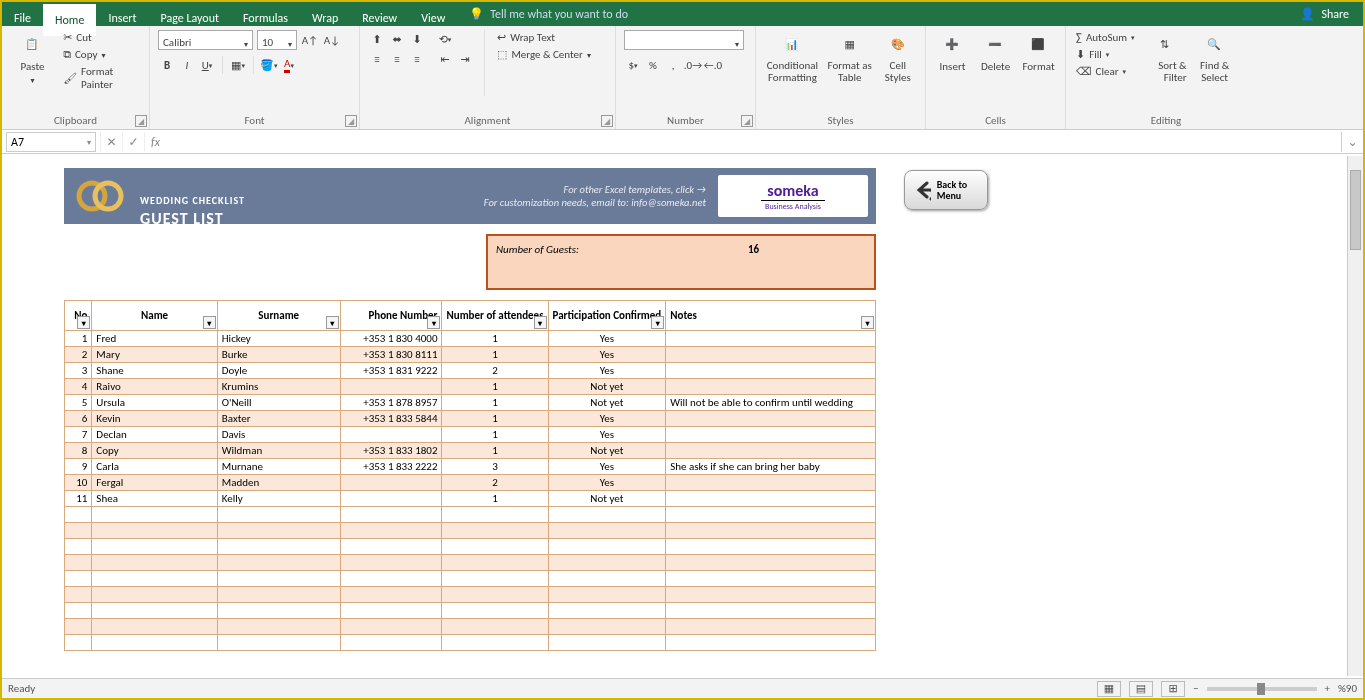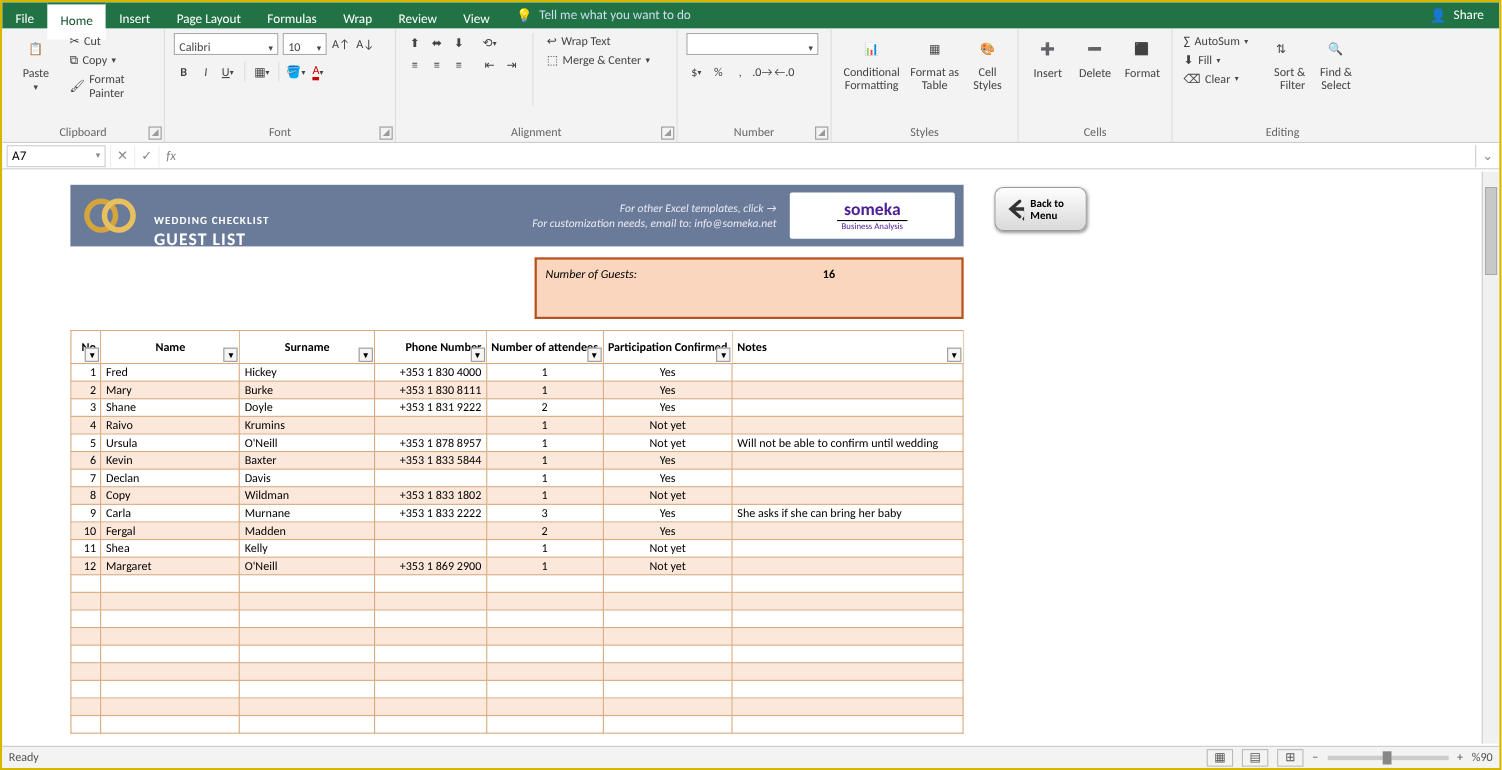--- a/index.html
+++ b/index.html
@@ -432,29 +432,20 @@
         </tr>
         <tr class="odd">
           <td class="c-no">11</td>
           <td class="c-name">Shea</td>
           <td class="c-sur">Kelly</td>
           <td class="c-ph"></td>
           <td class="c-att">1</td>
           <td class="c-conf">Not yet</td>
           <td class="c-notes"></td>
         </tr>
-        <tr>
-          <td class="c-no">12</td>
-          <td class="c-name">Margaret</td>
-          <td class="c-sur">O'Neill</td>
-          <td class="c-ph">+353 1 869 2900</td>
-          <td class="c-att">1</td>
-          <td class="c-conf">Not yet</td>
-          <td class="c-notes"></td>
-        </tr>
         <tr class="odd">
           <td class="c-no"></td>
           <td class="c-name"></td>
           <td class="c-sur"></td>
           <td class="c-ph"></td>
           <td class="c-att"></td>
           <td class="c-conf"></td>
           <td class="c-notes"></td>
         </tr>
         <tr>

